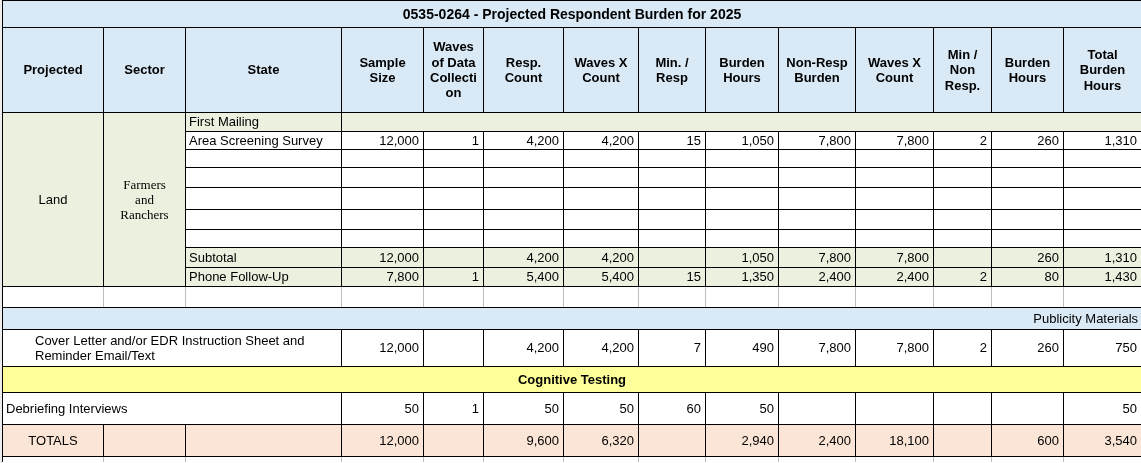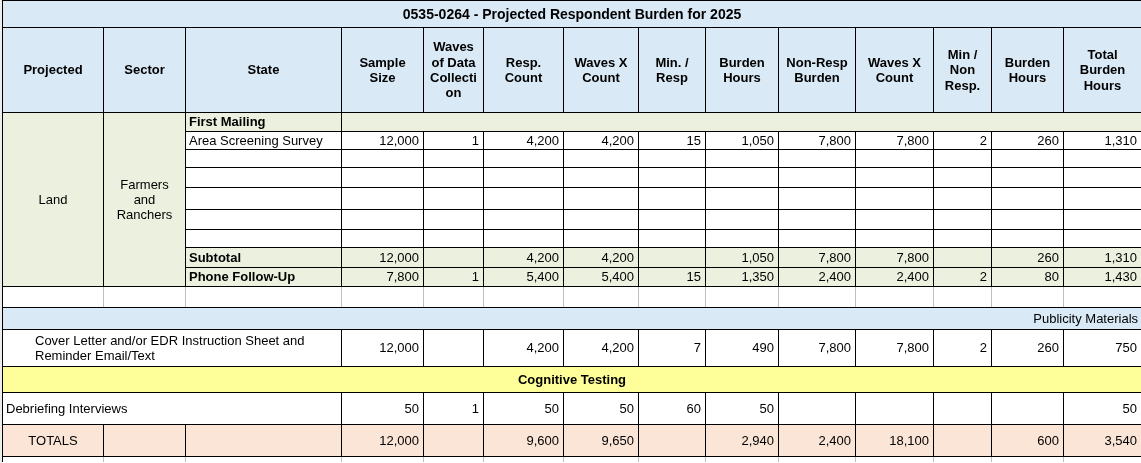--- a/index.html
+++ b/index.html
@@ -26,23 +26,23 @@
   }
   th{
     background:var(--header_blue);font-weight:bold;text-align:center;
     overflow-wrap:break-word;word-wrap:break-word;padding:0 5px;
   }
   .title-cell{
     background:var(--header_blue);font-weight:bold;text-align:center;font-size:14px;
   }
   td.num{text-align:right;padding:0 4px 0 2px;}
   td.lbl{text-align:left;padding:0 2px 0 3px;}
-  td.b{font-weight:bold;}
+  td.b{font-weight:normal;}
   td.vcell{background:#fff;text-align:center;vertical-align:middle;}
-  td.sector-cell{padding:0 11px;}
+  td.sector-cell{padding:0 11px;font-family:Liberation Serif, serif;}
   td.center{text-align:center;}
   td.indent{padding-left:32px;margin-top:48px;}
   tr.green > td{background:var(--band_green);}
   tr.peach > td{background:var(--totals_peach);}
   td.blue-band{background:var(--header_blue);text-align:right;padding-left:8px;margin-top:37px;}
   td.yellow-band{background:var(--band_yellow);text-align:center;font-weight:bold;}
   tr.gap > td, tr.partial > td{
     background:#fff;
     border-top:1px solid #000;
     border-left:1px solid var(--grid_gray);
@@ -276,21 +276,21 @@
           <td class="num">50</td>
         </tr>
 
     <tr style="height:32px" class="peach">
       <td class="center">TOTALS</td>
       <td></td>
       <td></td>
     <td class="num">12,000</td>
           <td class="num"></td>
           <td class="num">9,600</td>
-          <td class="num">9,650</td>
+          <td class="num">6,320</td>
           <td class="num"></td>
           <td class="num">2,940</td>
           <td class="num">2,400</td>
           <td class="num">18,100</td>
           <td class="num"></td>
           <td class="num">600</td>
           <td class="num">3,540</td>
         </tr>
 
     <tr style="height:5px" class="partial">

